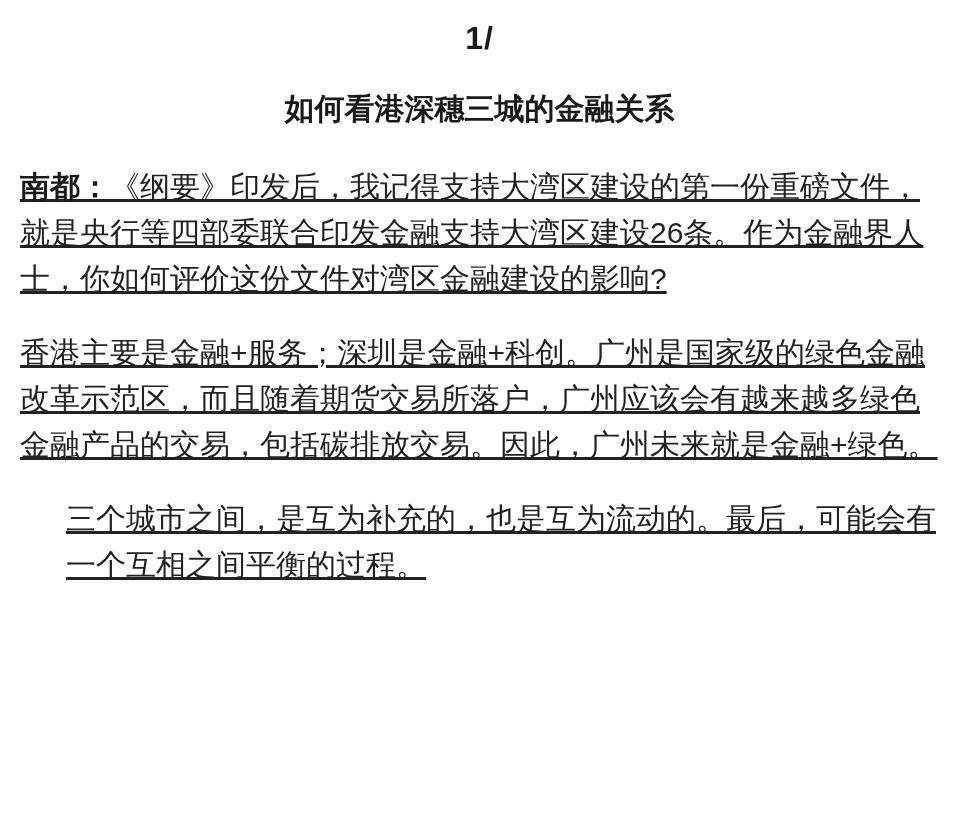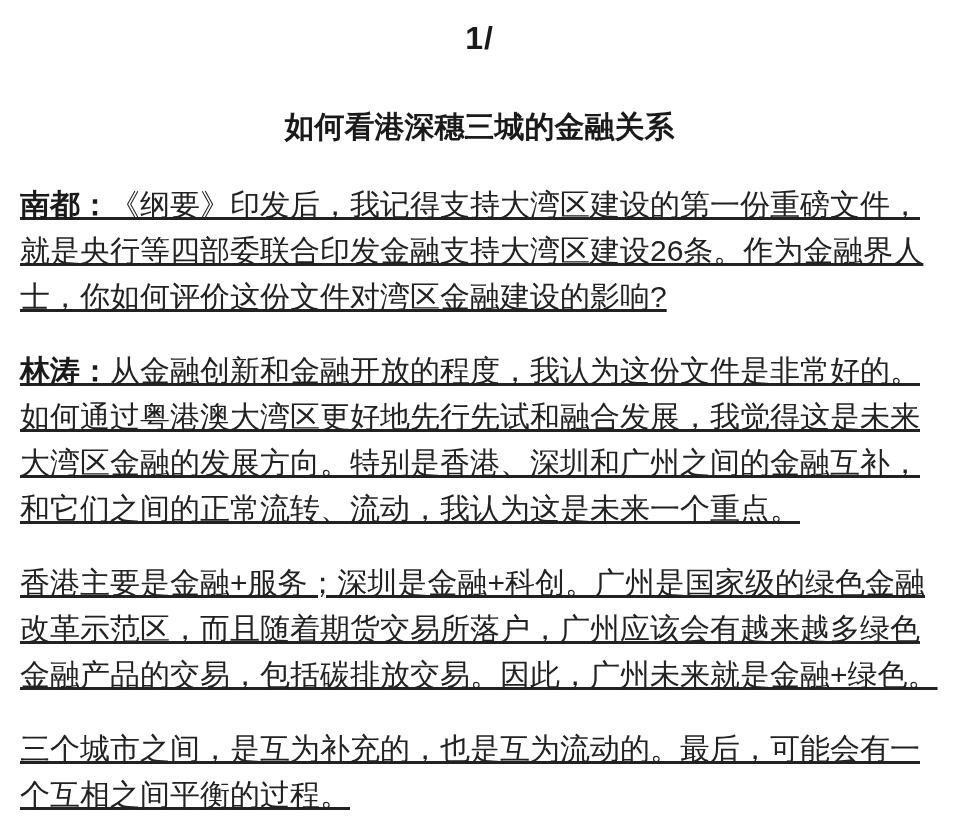--- a/index.html
+++ b/index.html
@@ -25,57 +25,57 @@
     font-size: 32px;
     line-height: 44px;
     color: #1a1a1a;
     letter-spacing: 1px;
   }
   .heading {
     text-align: center;
     font-weight: 700;
     font-size: 30px;
     line-height: 42px;
-    margin: 46px 0 0 0;
+    margin: 28px 0 0 0;
     color: #1a1a1a;
   }
   .body-text {
     margin-top: 34px;
   }
   .para {
     font-size: 30px;
     line-height: 46px;
     margin: 0 0 28px 0;
     color: #222222;
     word-break: break-all;
     overflow-wrap: break-word;
     text-decoration: underline;
   }
   .para:last-child {
     margin-bottom: 0;
+    margin-left: 46px;
   }
   .speaker {
     font-weight: 700;
     color: #1a1a1a;
   }
 </style>
 </head>
 <body>
 
 <div class="page">
 
   <div class="section-number">1/</div>
 
   <h1 class="heading">如何看港深穗三城的金融关系</h1>
 
   <div class="body-text">
 
     <p class="para"><span class="speaker">南都：</span><span>《纲要》印发后，我记得支持大湾区建设的第一份重磅文件，就是央行等四部委联合印发金融支持大湾区建设26条。作为金融界人士，你如何评价这份文件对湾区金融建设的影响?</span></p>
 
-    <p class="para"><span class="speaker">林涛：</span><span>从金融创新和金融开放的程度，我认为这份文件是非常好的。如何通过粤港澳大湾区更好地先行先试和融合发展，我觉得这是未来大湾区金融的发展方向。特别是香港、深圳和广州之间的金融互补，和它们之间的正常流转、流动，我认为这是未来一个重点。</span></p>
 
     <p class="para"><span>香港主要是金融+服务；深圳是金融+科创。广州是国家级的绿色金融改革示范区，而且随着期货交易所落户，广州应该会有越来越多绿色金融产品的交易，包括碳排放交易。因此，广州未来就是金融+绿色。</span></p>
 
     <p class="para"><span>三个城市之间，是互为补充的，也是互为流动的。最后，可能会有一个互相之间平衡的过程。</span></p>
 
   </div>
 
 </div>
 
 </body></html>

